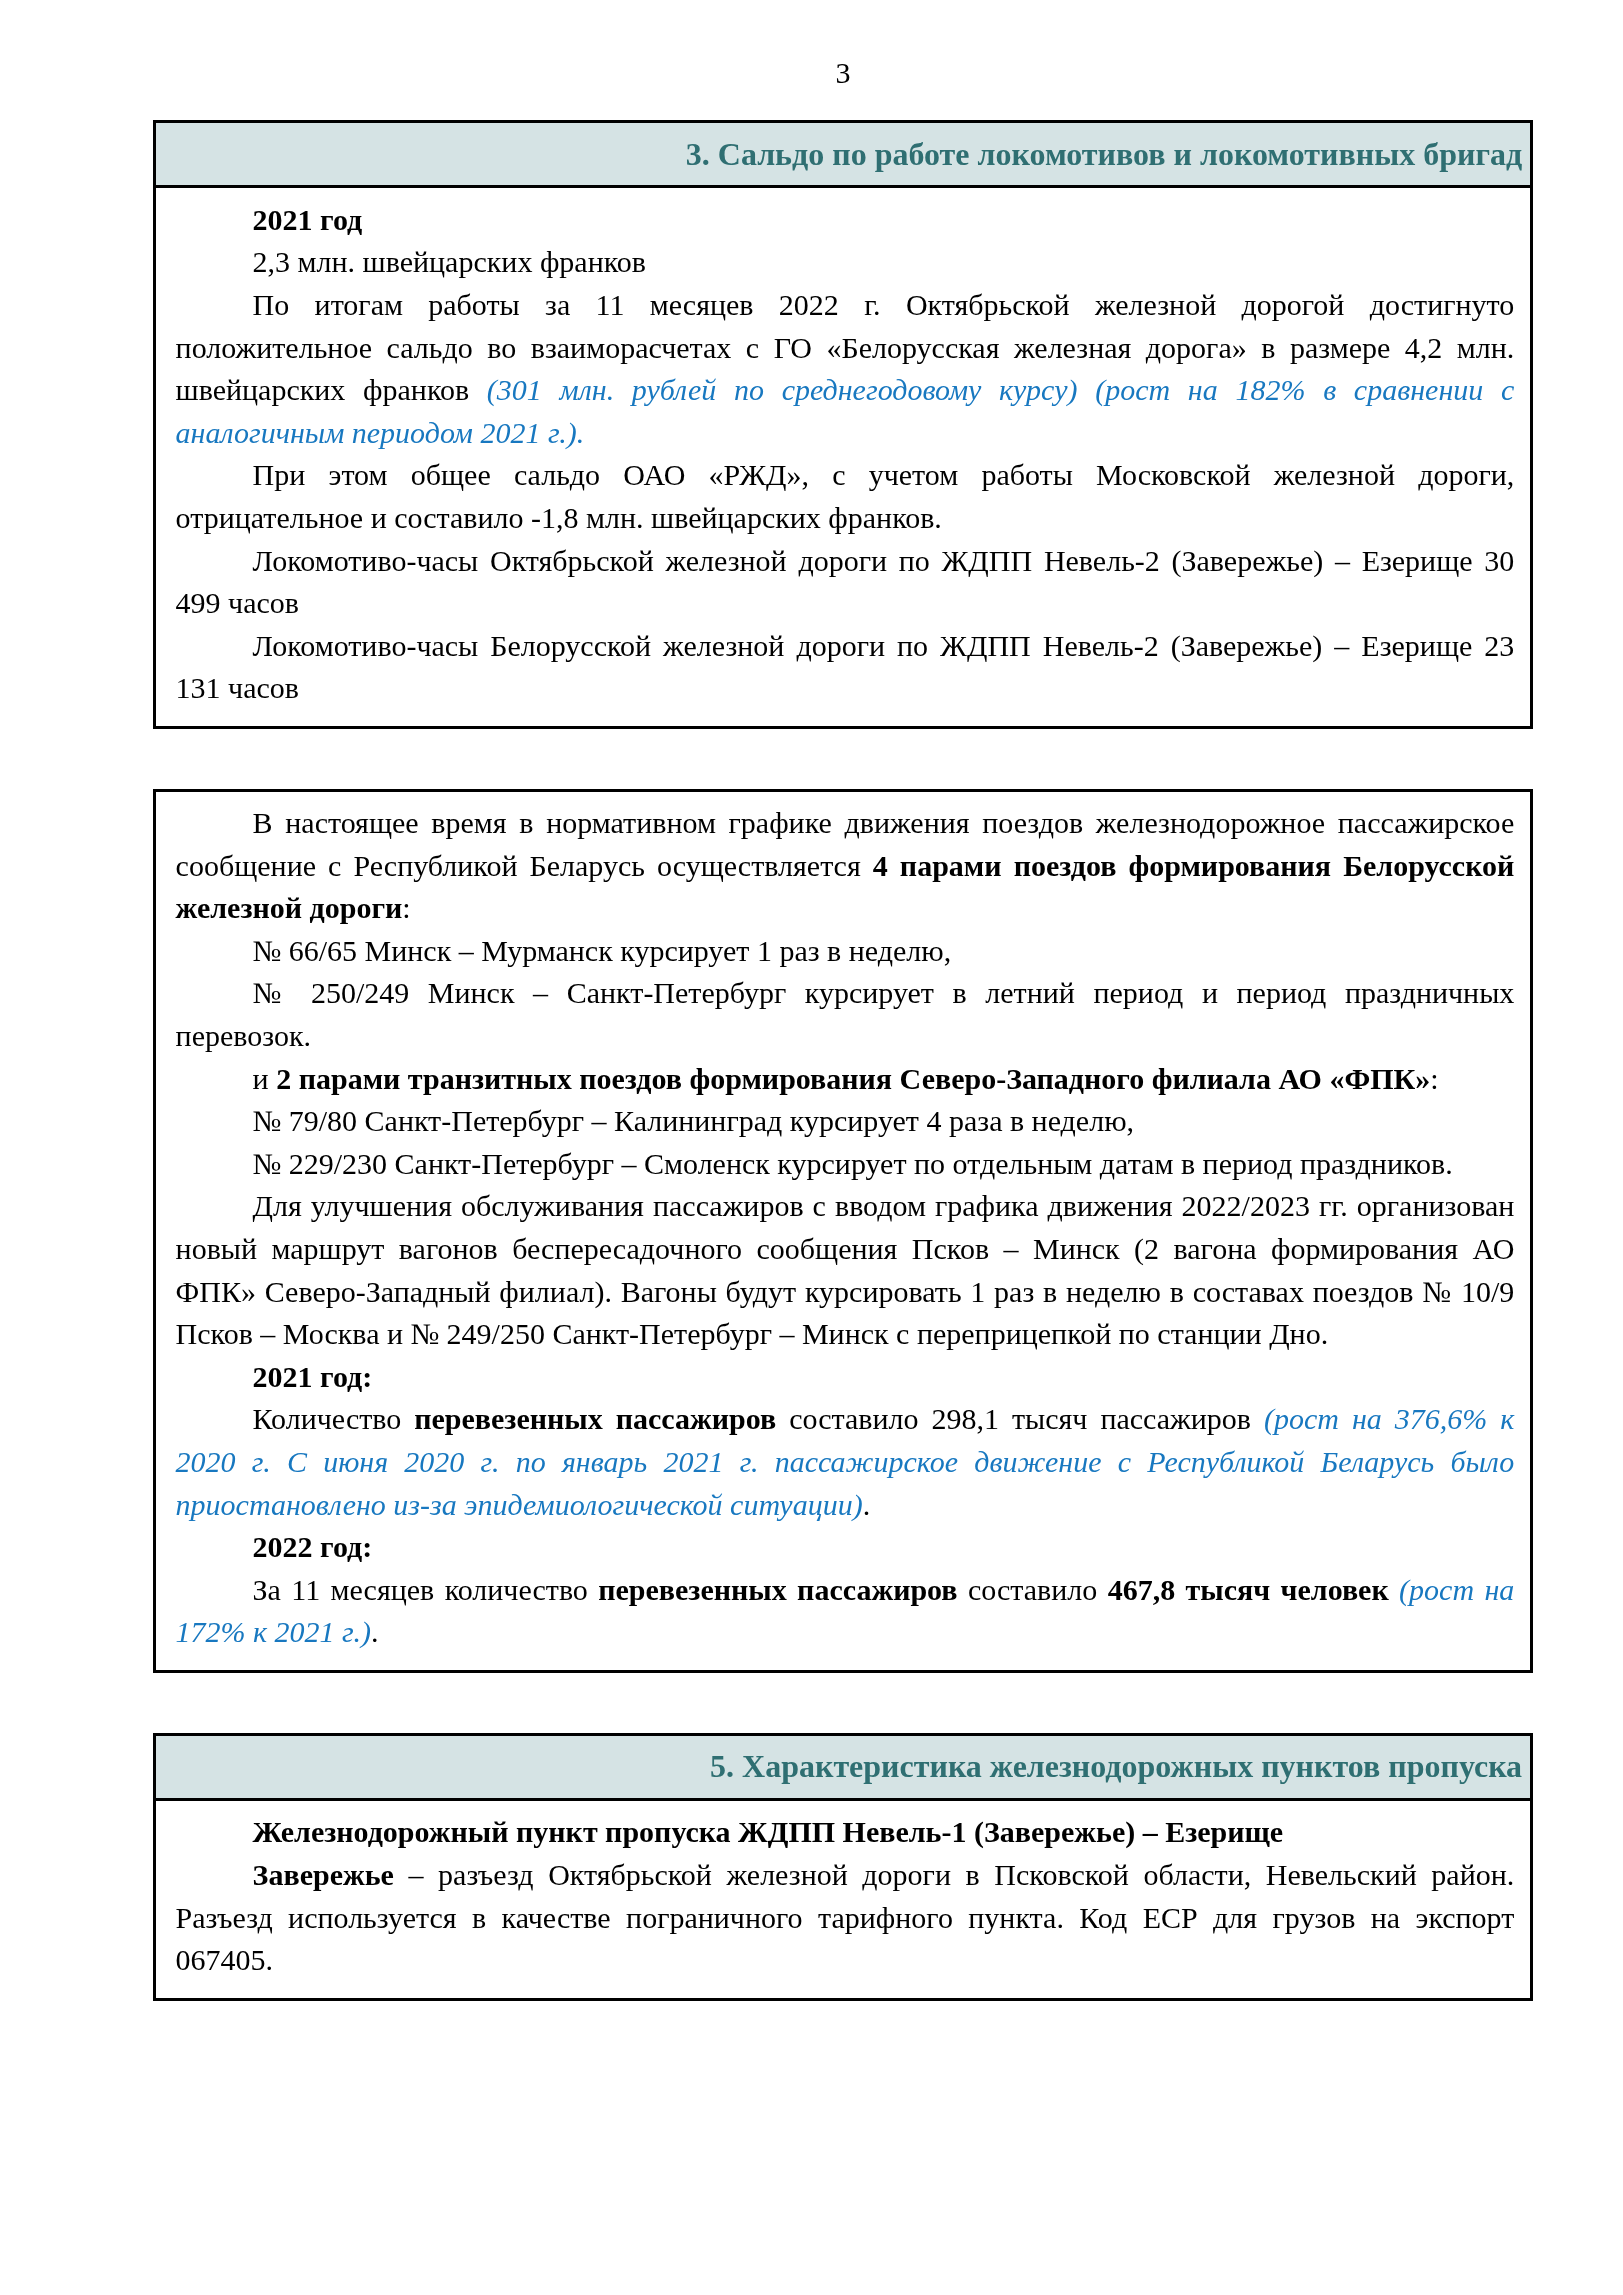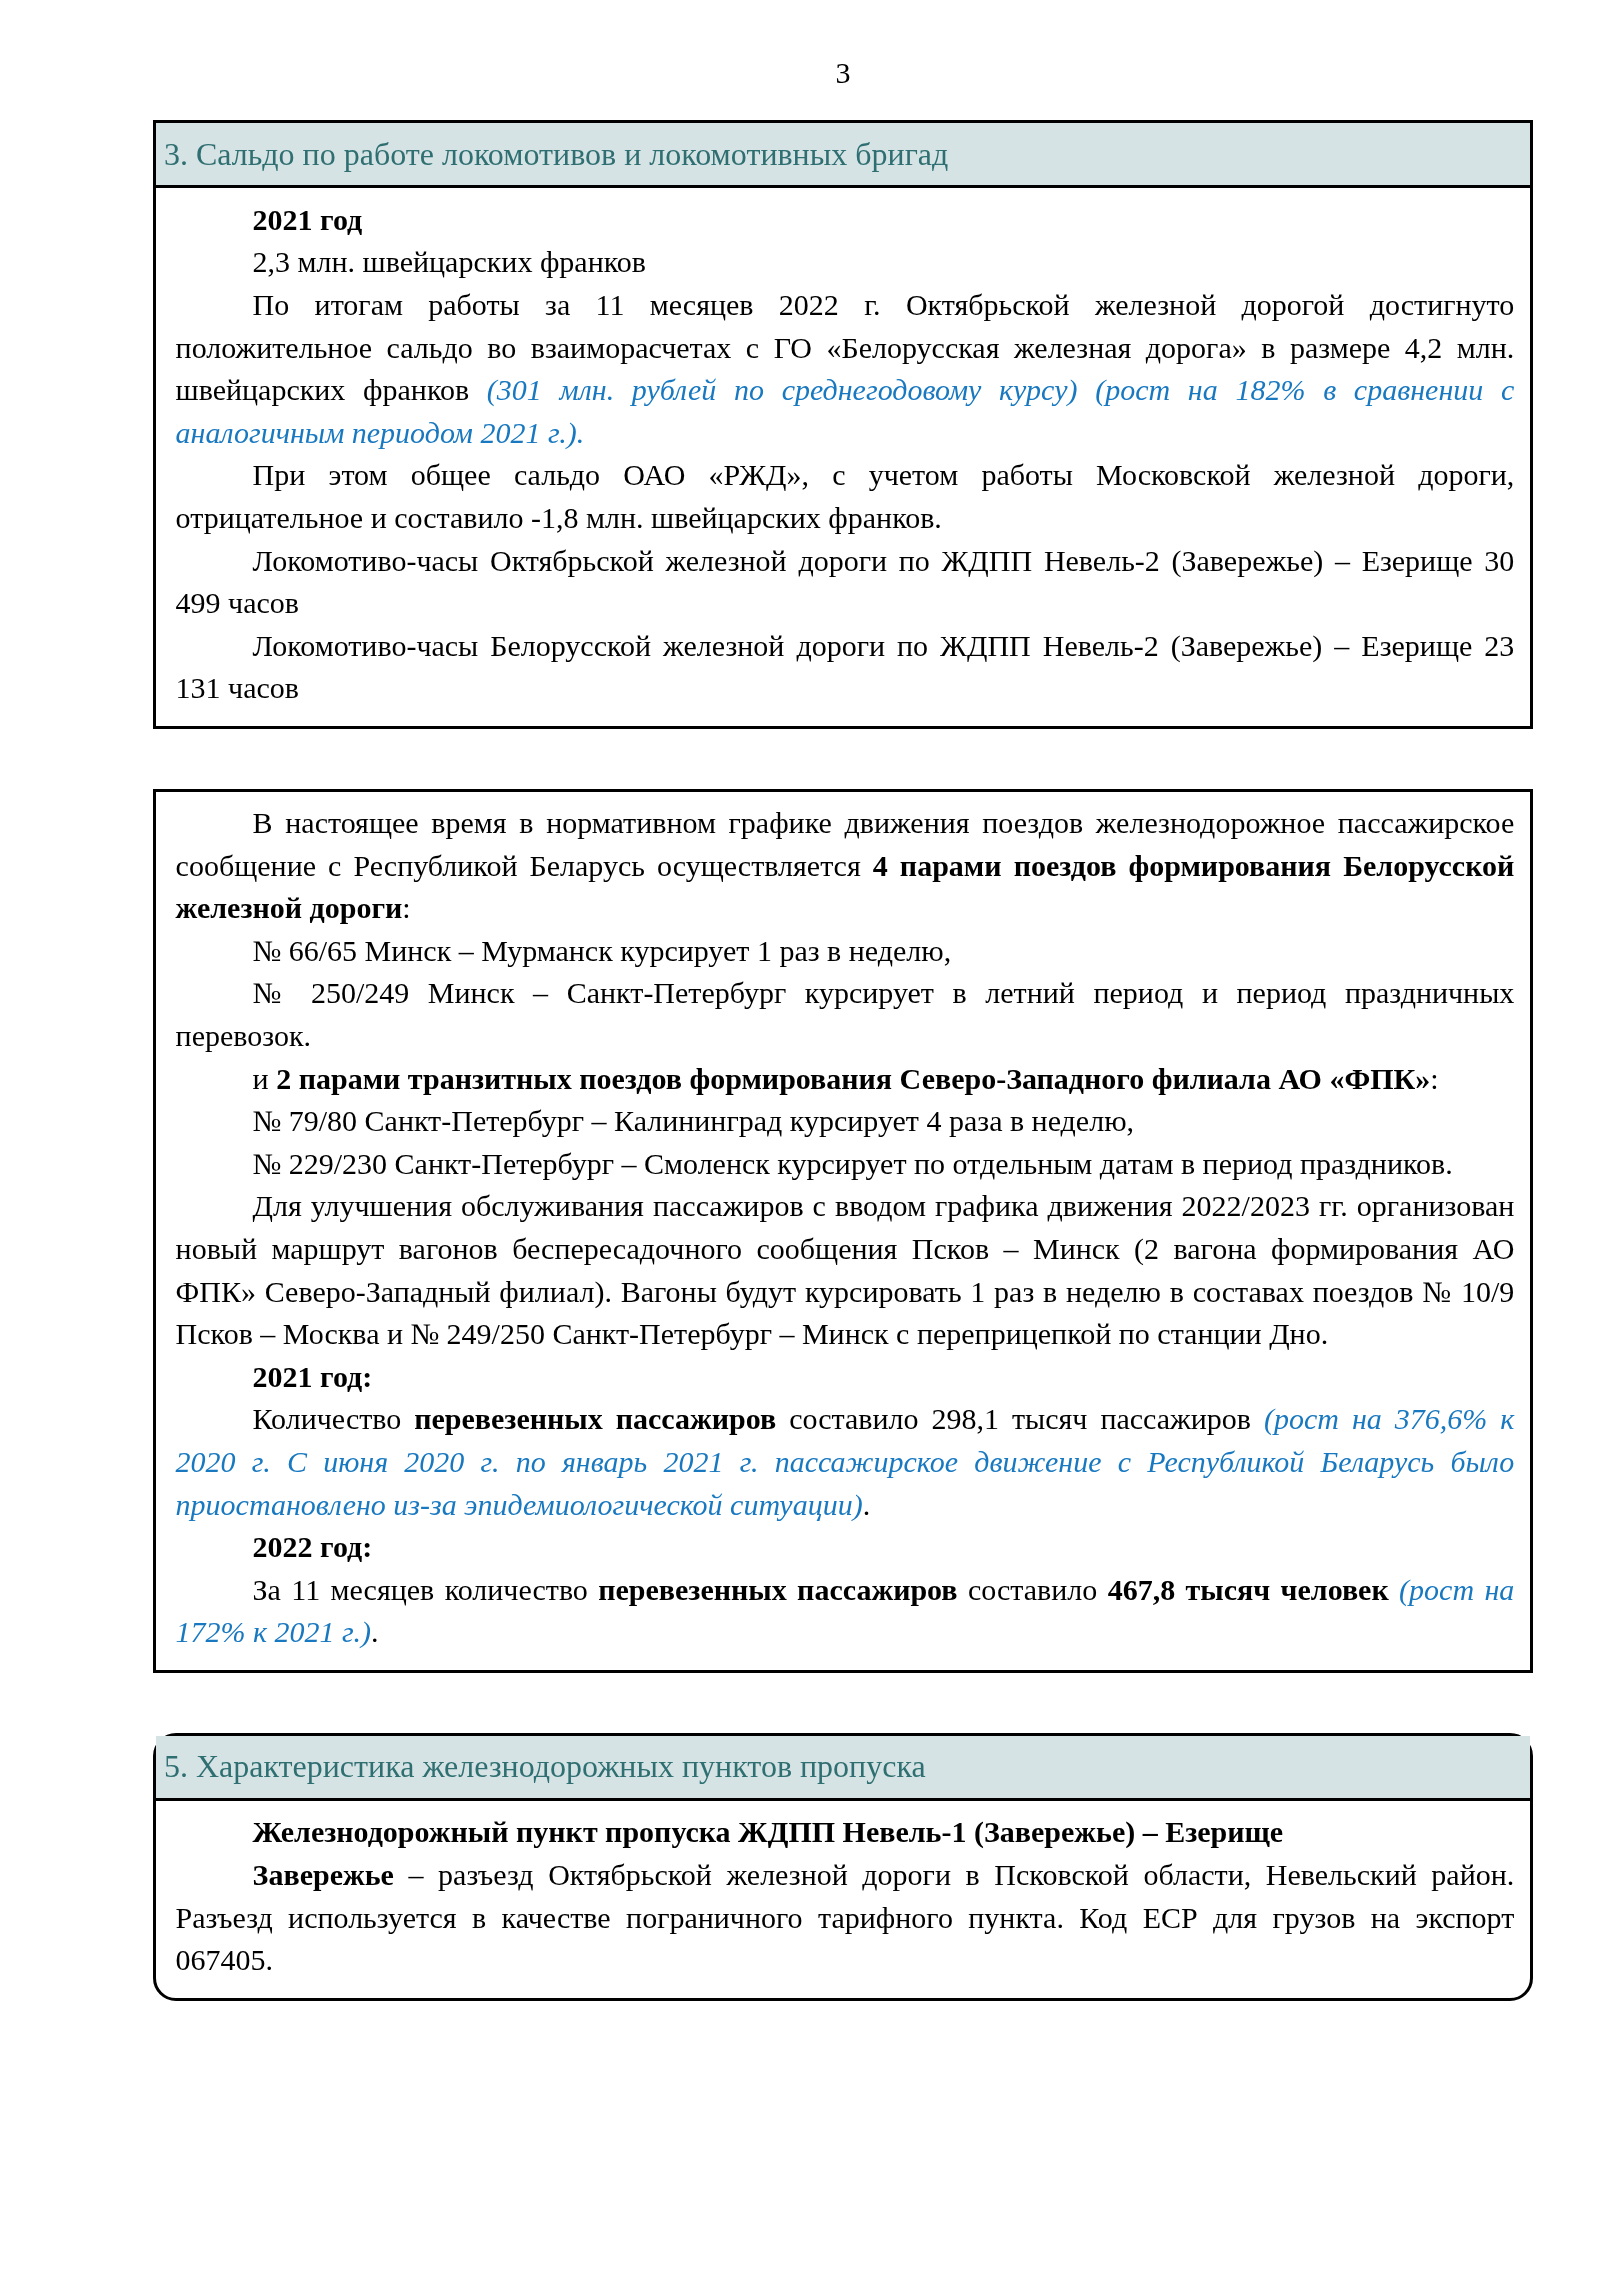--- a/index.html
+++ b/index.html
@@ -24,29 +24,29 @@
     text-align:center;
     font-size:30px;
     line-height:1.2;
     margin:0 0 29px 0;
   }
   .section-box{
     border:3.3px solid var(--ink);
     margin-bottom:60px;
     background:var(--paper);
   }
-  .section-box.spaced-top{margin-top:30px;margin-bottom:0;border-radius:23px;}
+  .section-box.spaced-top{margin-top:30px;margin-bottom:0;}
   .section-header{
     background:var(--header-bg);
     color:var(--header-fg);
     border-bottom:3.3px solid var(--ink);
-    font-weight:400;
+    font-weight:700;
     font-size:32px;
     line-height:1.25;
-    text-align:left;
+    text-align:right;
     padding:10.5px 7.9px 11.8px 7.9px;
   }
   .section-body{
     padding:10.5px 15.7px 15.7px 19.6px;
     font-size:30px;
     line-height:1.42;
   }
   .section-body p{
     margin:0;
     text-indent:77px;

